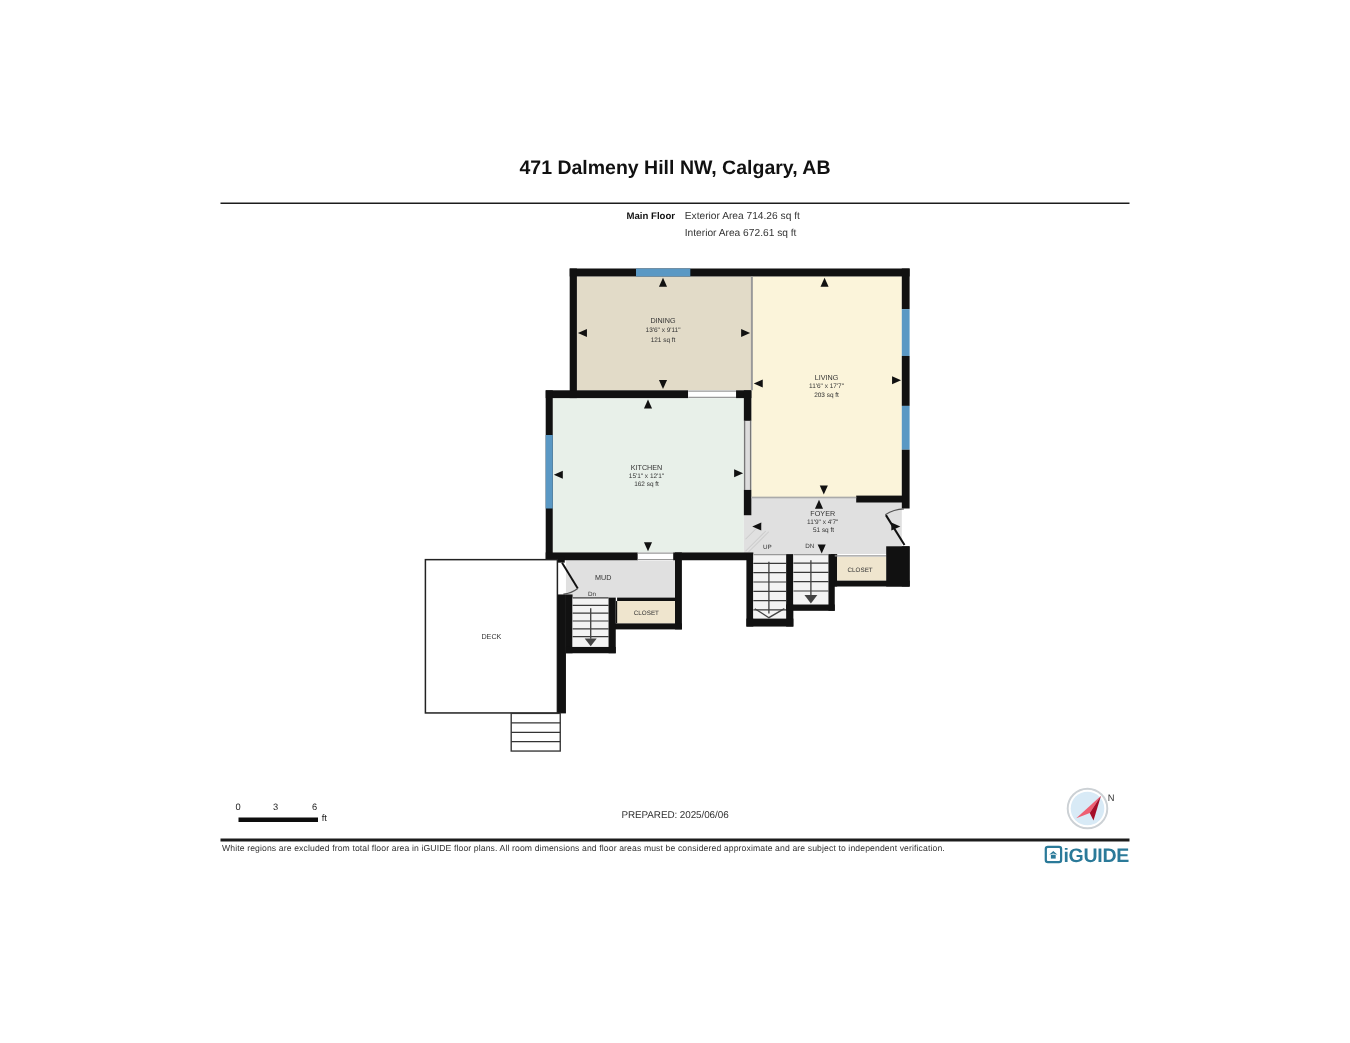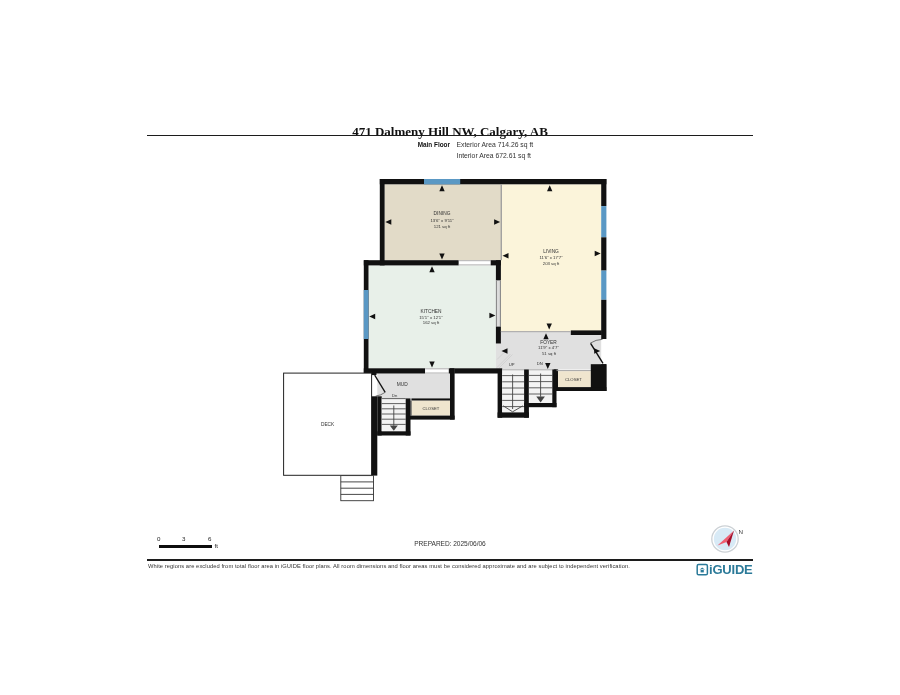--- a/index.html
+++ b/index.html
@@ -2,21 +2,21 @@
 <html><head>
 <meta charset="utf-8">
 <style>
 html,body{margin:0;padding:0;background:#ffffff;}
 body{width:900px;height:695px;position:relative;overflow:hidden;font-family:"Liberation Sans",sans-serif;}
 .abs{position:absolute;}
 </style>
 </head>
 <body>
 
-<div class="abs" style="left:0;top:124px;width:900px;text-align:center;font-weight:bold;font-size:13px;color:#111;letter-spacing:0px;font-family:Liberation Serif, serif;">471 Dalmeny Hill NW, Calgary, AB</div>
+<div class="abs" style="left:0;top:104px;width:900px;text-align:center;font-weight:bold;font-size:13px;color:#111;letter-spacing:0px;">471 Dalmeny Hill NW, Calgary, AB</div>
 
 <div class="abs" style="left:147px;top:134.8px;width:606px;height:1.7px;background:#1c1c1c;"></div>
 
 <div class="abs" style="left:350px;top:141px;width:100px;text-align:right;font-weight:bold;font-size:6.4px;color:#111;">Main Floor</div>
 
 <div class="abs" style="left:456.5px;top:141px;font-size:6.8px;color:#333;">Exterior Area 714.26 sq ft</div>
 
 <div class="abs" style="left:456.5px;top:151.5px;font-size:6.8px;color:#333;">Interior Area 672.61 sq ft</div>
 
 <svg class="abs" style="left:0;top:0;" width="900" height="695" viewBox="0 0 900 695">

